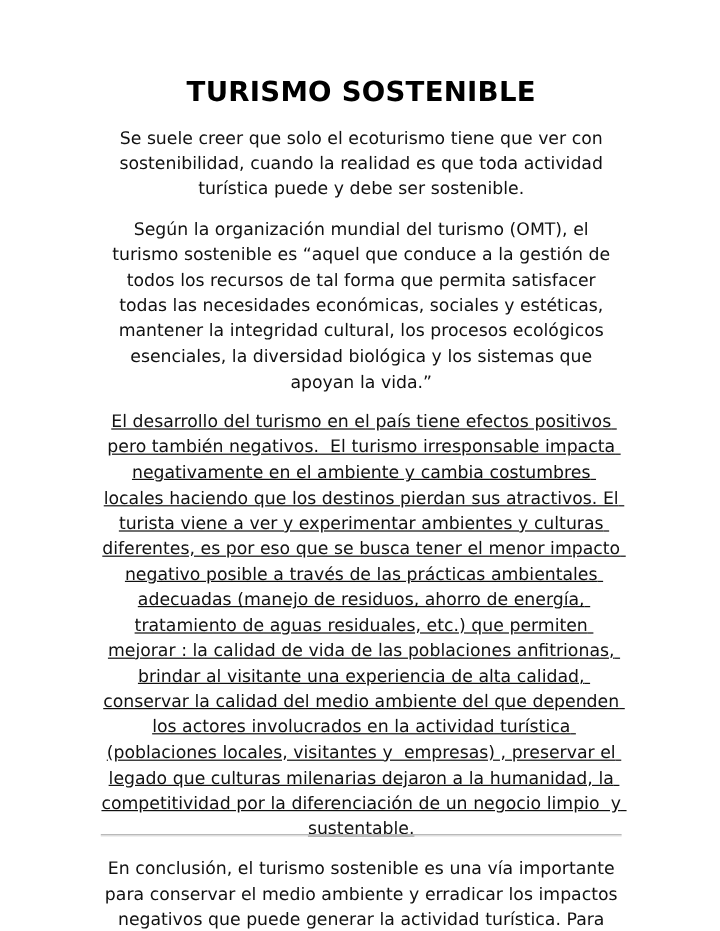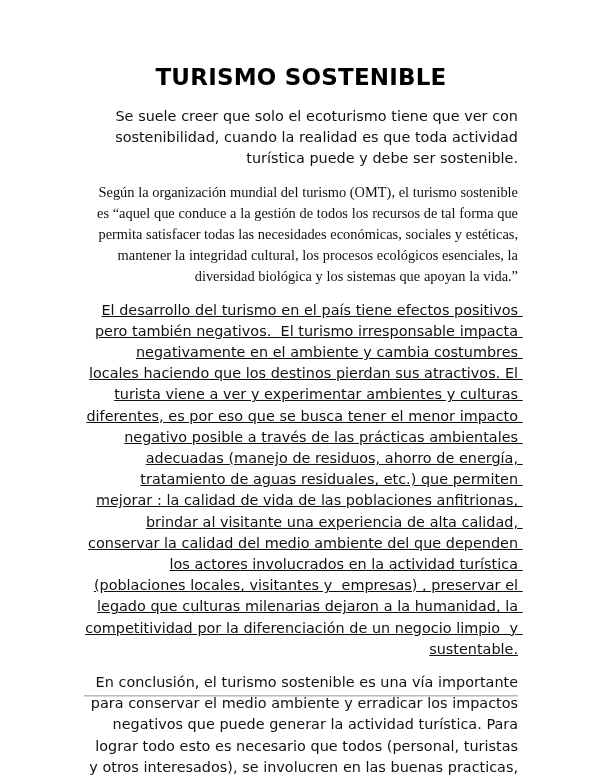--- a/index.html
+++ b/index.html
@@ -35,26 +35,26 @@
     padding-top: 62px;
     line-height: 30px;
     color: #000000;
   }
   .para {
     font-size: 14.4px;
     line-height: 21.2px;
     margin: 0;
     padding: 0;
     color: #111111;
-    text-align: right;
+    text-align: center;
     white-space: pre-wrap;
     word-spacing: 0.1px;
   }
   .para-1 { margin-top: 14px; }
-  .para-2 { margin-top: 12px; font-family: Liberation Serif, serif; }
+  .para-2 { margin-top: 12px; }
   .para-3 { margin-top: 12px; text-decoration: underline; }
   .para-4 { margin-top: 12px; }
 
   .rule-wrap {
     position: absolute;
     left: 84px;
     top: 695px;
     width: 434px;
   }
   .rule {

